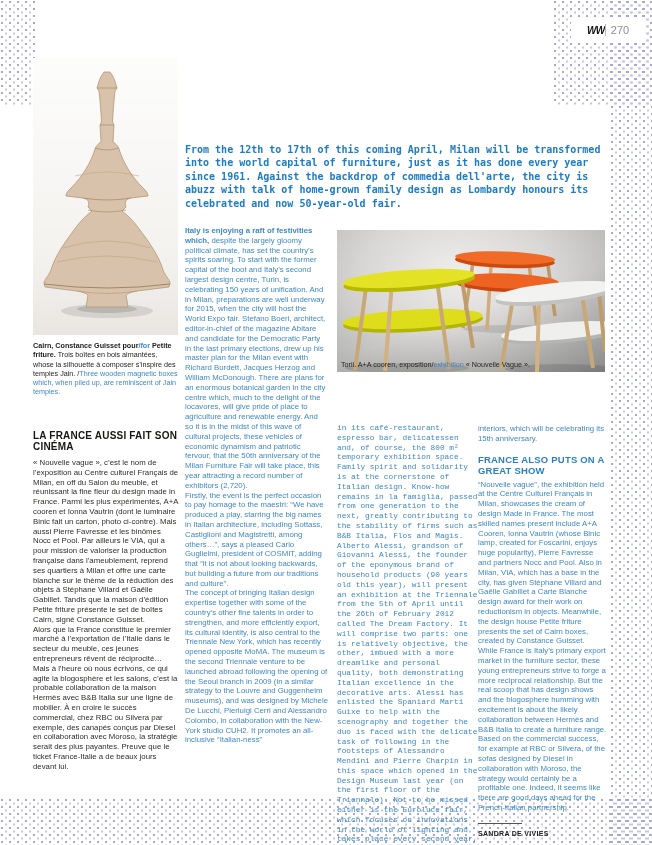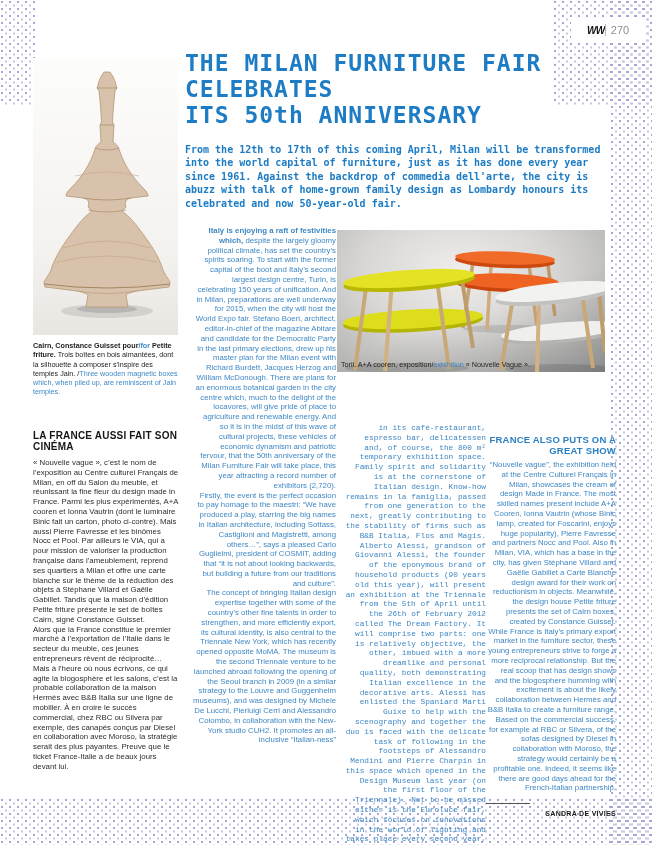--- a/index.html
+++ b/index.html
@@ -43,21 +43,21 @@
 
   
   .caption-left{position:absolute;left:33px;top:341px;width:147px;
                 font-size:7.2px;line-height:9.3px;color:#1d1c1a;}
   .caption-right{position:absolute;left:341px;top:360px;width:260px;
                  font-size:7.2px;line-height:9px;color:#26251f;}
   .cap-bold{font-weight:bold;}
   .cap-blue{color:#3f88c5;}
 
   
-  .bodycol{position:absolute;font-size:7.8px;line-height:9.8px;color:#3f88c5;text-align:right;margin-left:8px;}
+  .bodycol{position:absolute;font-size:7.8px;line-height:9.8px;color:#3f88c5;text-align:left;}
   .bodycol p{margin:0;}
   .col1{left:185px;top:226px;width:143px;}
   .col2{left:337px;top:424px;width:141px;font-family:Liberation Mono, monospace;}
   .col3{left:478px;top:424px;width:130px;}
   .lead-bold{font-weight:bold;}
   .section-heading{color:#2b80c4;font-weight:bold;font-size:9.5px;line-height:11px;
                    margin:10px 0 4px 0;letter-spacing:0.2px;}
 
   
   .french{position:absolute;left:33px;top:430px;width:147px;color:#2e2d2b;
@@ -119,28 +119,23 @@
       <path d="M55,152 Q74,156 93,152" stroke="#a98c6c" stroke-width="0.7" fill="none"></path>
       <path d="M11,226 Q74,234 137,226" stroke="#a38563" stroke-width="1" fill="none"></path>
       <path d="M30,190 Q74,176 118,190" stroke="#c4a687" stroke-width="0.7" fill="none"></path>
       <path d="M24,204 Q74,192 124,204" stroke="#c4a687" stroke-width="0.7" fill="none"></path>
       <path d="M42,118 Q74,110 106,118" stroke="#c4a687" stroke-width="0.6" fill="none"></path>
       <path d="M44,233 Q74,238 104,233" stroke="#b49775" stroke-width="0.6" fill="none"></path>
     </svg>
   </div>
 
   <div class="caption-left">
-    <span class="cap-bold">Cairn, Constance Guisset pour</span><span class="cap-bold cap-blue">/for</span><span class="cap-bold"> Petite friture.</span><span> Trois boîtes en bois aimantées, dont la silhouette à composer s’inspire des temples Jain. /</span><span class="cap-blue">Three wooden magnetic boxes which, when piled up, are reminiscent of Jain temples.</span>
-  </div>
-
-  <div class="headline">
-    <div>THE MILAN FURNITURE FAIR</div>
-    <div>CELEBRATES</div>
-    <div>ITS 50th ANNIVERSARY</div>
-  </div>
+    <span class="cap-bold">Cairn, Constance Guisset pour</span><span class="cap-bold cap-blue">/for</span><span class="cap-bold"> Petite friture.</span><span> Trois boîtes en bois aimantées, whose la silhouette à composer s’inspire des temples Jain. /</span><span class="cap-blue">Three wooden magnetic boxes which, when piled up, are reminiscent of Jain temples.</span>
+  </div>
+
 
   <div class="intro">From the 12th to 17th of this coming April, Milan will be transformed into the world capital of furniture, just as it has done every year since 1961. Against the backdrop of commedia dell'arte, the city is abuzz with talk of home-grown family design as Lombardy honours its celebrated and now 50-year-old fair.</div>
 
   <div class="photo-right">
     <svg width="268" height="142" viewBox="0 0 268 142">
       <ellipse cx="70" cy="138" rx="62" ry="5" fill="rgba(50,50,50,0.18)"></ellipse>
       <ellipse cx="172" cy="99" rx="46" ry="4" fill="rgba(50,50,50,0.14)"></ellipse>
       <ellipse cx="224" cy="139" rx="56" ry="5" fill="rgba(50,50,50,0.18)"></ellipse>
 
       <g>
@@ -199,20 +194,21 @@
     <p>Firstly, the event is the perfect occasion to pay homage to the maestri: “We have produced a play, starring the big names in Italian architecture, including Sottass, Castiglioni and Magistretti, among others…”, says a pleased Carlo Guglielmi, president of COSMIT, adding that “it is not about looking backwards, but building a future from our traditions and culture”.</p>
     <p>The concept of bringing Italian design expertise together with some of the country’s other fine talents in order to strengthen, and more efficiently export, its cultural identity, is also central to the Triennale New York, which has recently opened opposite MoMA. The museum is the second Triennale venture to be launched abroad following the opening of the Seoul branch in 2009 (in a similar strategy to the Louvre and Guggenheim museums), and was designed by Michele De Lucchi, Pierluigi Cerri and Alessandro Colombo, in collaboration with the New-York studio CUH2. It promotes an all-inclusive “Italian-ness”</p>
   </div>
 
   <div class="bodycol col2">
     <p>in its café-restaurant, espresso bar, delicatessen and, of course, the 800 m² temporary exhibition space.</p>
     <p>Family spirit and solidarity is at the cornerstone of Italian design. Know-how remains in la famiglia, passed from one generation to the next, greatly contributing to the stability of firms such as B&amp;B Italia, Flos and Magis. Alberto Alessi, grandson of Giovanni Alessi, the founder of the eponymous brand of household products (90 years old this year), will present an exhibition at the Triennale from the 5th of April until the 26th of February 2012 called The Dream Factory. It will comprise two parts: one is relatively objective, the other, imbued with a more dreamlike and personal quality, both demonstrating Italian excellence in the decorative arts. Alessi has enlisted the Spaniard Marti Guixe to help with the scenography and together the duo is faced with the delicate task of following in the footsteps of Alessandro Mendini and Pierre Charpin in this space which opened in the Design Museum last year (on the first floor of the Triennale). Not to be missed either is the Euroluce fair, which focuses on innovations in the world of lighting and takes place every second year, alternating with Eurocucina. Last but not least, there is SaloneUfficio, a design show for office</p>
   </div>
 
   <div class="bodycol col3">
+    <p>interiors, which will be celebrating its 15th anniversary.</p>
     <div class="section-heading">FRANCE ALSO PUTS ON A GREAT SHOW</div>
     <p>“Nouvelle vague”, the exhibition held at the Centre Culturel Français in Milan, showcases the cream of design Made in France. The most skilled names present include A+A Cooren, Ionna Vautrin (whose Binic lamp, created for Foscarini, enjoys huge popularity), Pierre Favresse and partners Nocc and Pool. Also in Milan, VIA, which has a base in the city, has given Stéphane Villard and Gaëlle Gabillet a Carte Blanche design award for their work on reductionism in objects. Meanwhile, the design house Petite friture presents the set of Cairn boxes, created by Constance Guisset.</p>
     <p>While France is Italy’s primary export market in the furniture sector, these young entrepreneurs strive to forge a more reciprocal relationship. But the real scoop that has design shows and the blogosphere humming with excitement is about the likely collaboration between Hermès and B&amp;B Italia to create a furniture range. Based on the commercial success, for example at RBC or Silvera, of the sofas designed by Diesel in collaboration with Moroso, the strategy would certainly be a profitable one. Indeed, it seems like there are good days ahead for the French-Italian partnership.</p>
     <div class="byline-block">
       <div class="byline-rule"></div>
       <div class="byline">SANDRA DE VIVIES</div>
     </div>
   </div>
 
   <div class="french">

